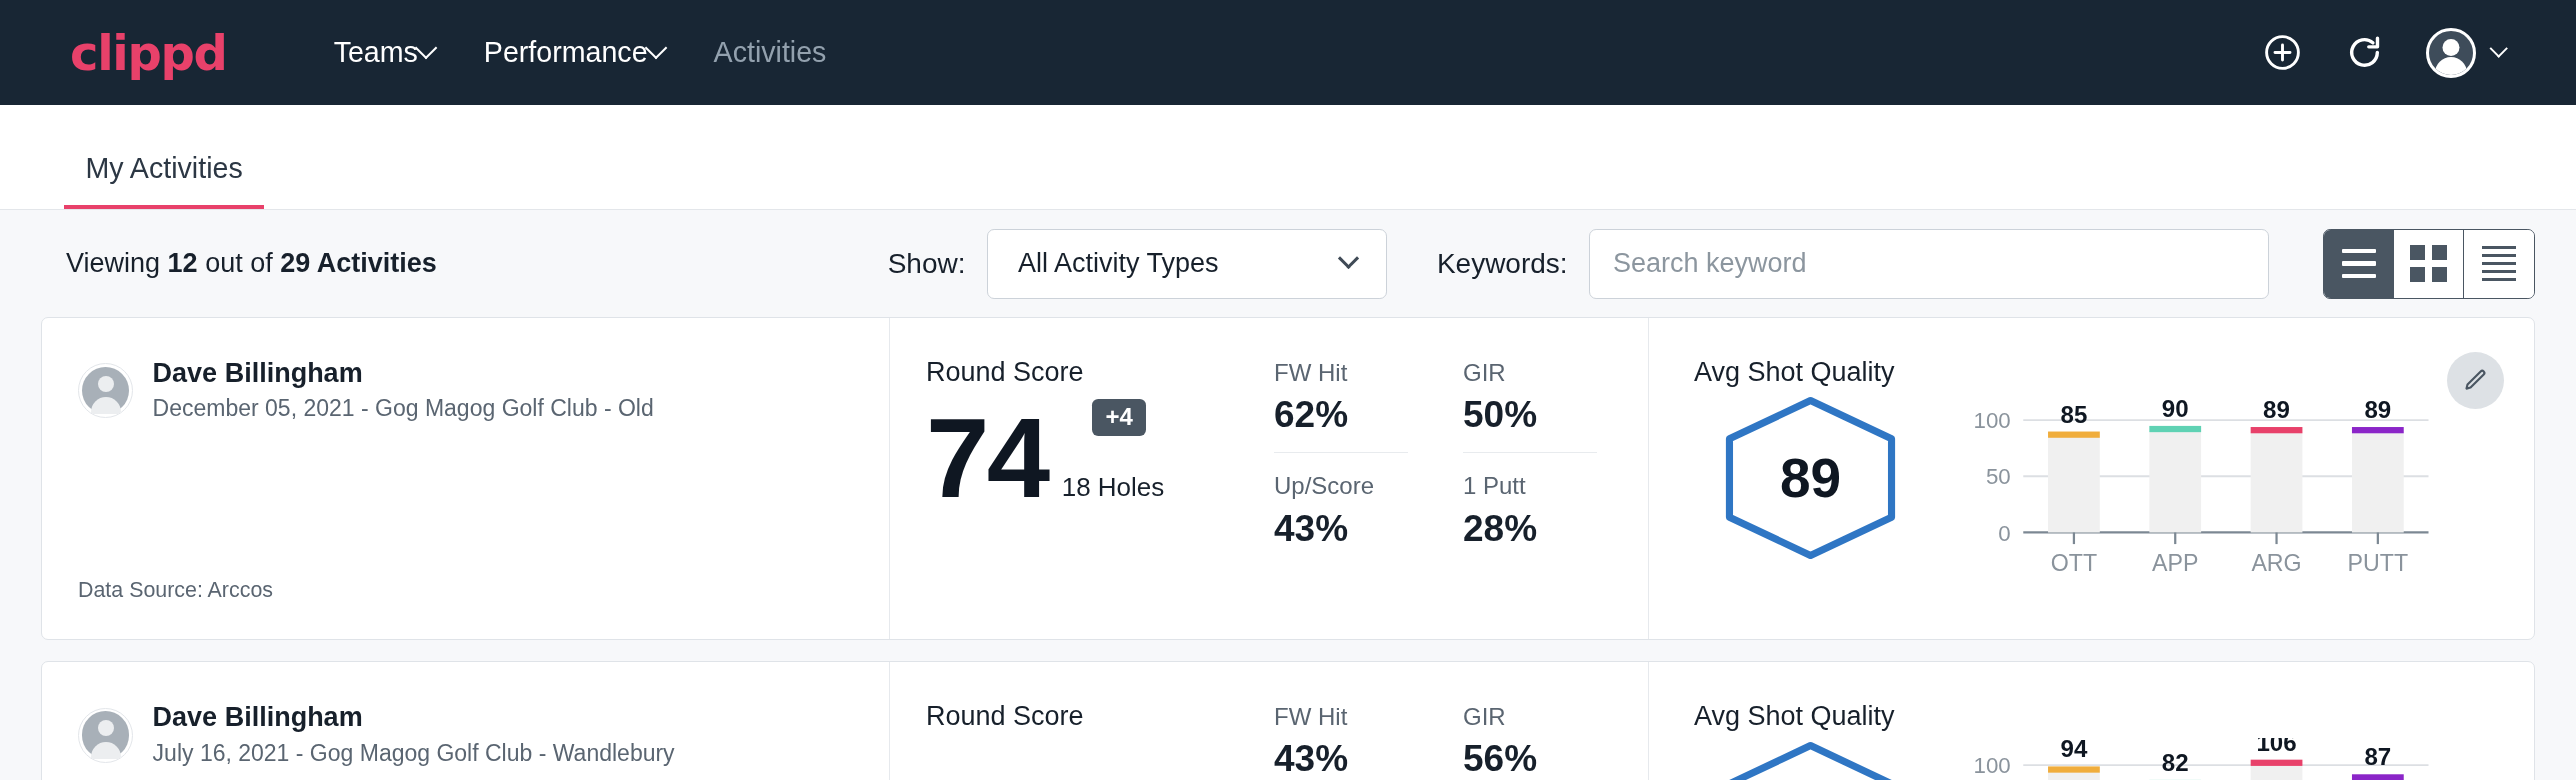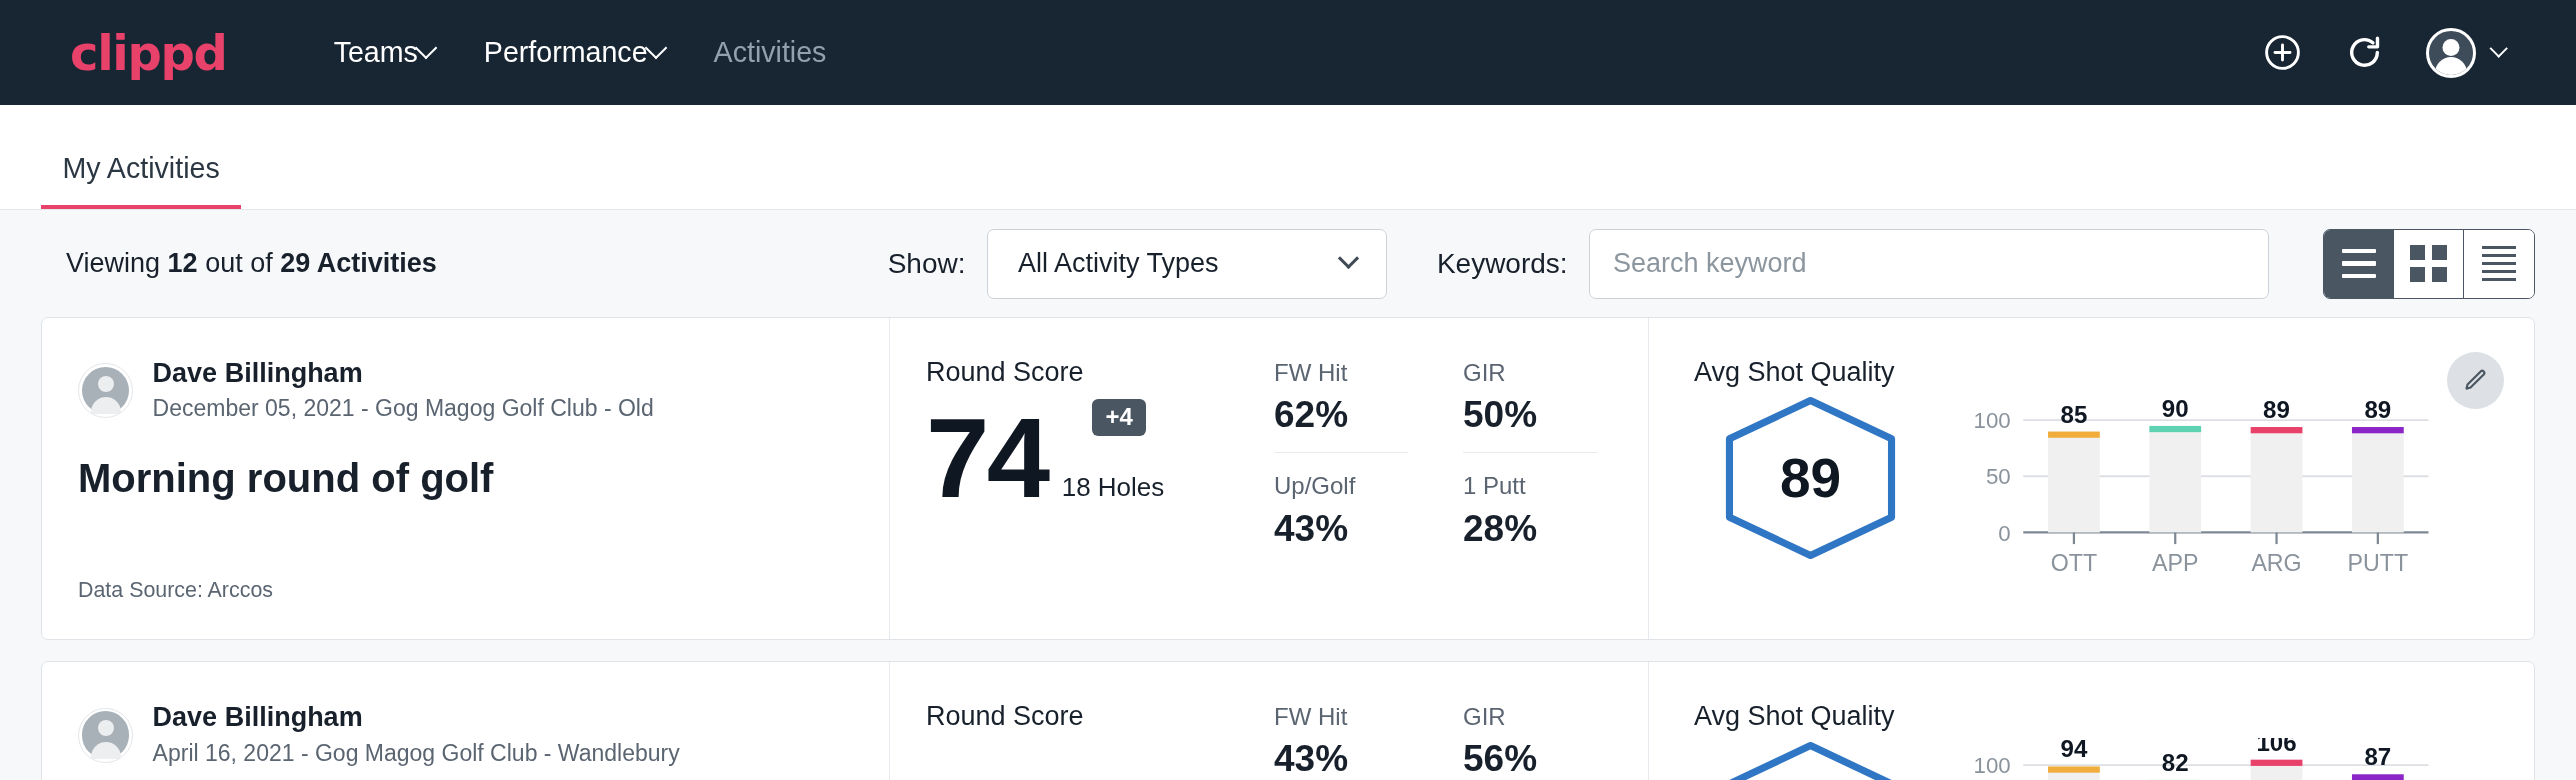--- a/index.html
+++ b/index.html
@@ -74,21 +74,21 @@
     border-right: 2.7px solid #fff;
     border-bottom: 2.7px solid #fff;
     transform: rotate(45deg) translate(-2.7px,-2.7px);
   }
 
   
   .tabbar {
     height: 105px;
     background: #ffffff;
     display: flex; align-items: flex-end;
-    padding-left: 41px;
+    padding-left: 64px;
     border-bottom: 0.9px solid #e3e6ea;
   }
   .tab {
     padding: 0 21.4px 19.6px 21.4px;
     font-size: 28.6px;
     color: #3f4a56;
     border-bottom: 4.5px solid transparent;
     cursor: pointer;
   }
   .tab.active { color: #2c3744; border-bottom-color: #e8416a; }
@@ -379,21 +379,20 @@
         <div class="user-avatar">
           <span class="ua-bg"></span>
             <span class="head"></span>
             <span class="body"></span>
         </div>
         <div>
           <div class="uname">Dave Billingham</div>
           <div class="umeta">December 05, 2021 - Gog Magog Golf Club - Old</div>
         </div>
       </div>
-      <div class="card-title">Morning round of golf</div>
       <div class="data-source">Data Source: Arccos</div>
     </div>
 
     <div class="col-score">
       <div class="score-main">
         <div class="sec-label">Round Score</div>
         <div class="big-score-row">
           <span class="big-score">74</span>
           <span class="badge">+4</span>
           <span class="holes">18 Holes</span>
@@ -402,21 +401,21 @@
       <div class="stats-grid">
         <div class="stat-cell top">
           <div class="stat-k">FW Hit</div>
           <div class="stat-v">62%</div>
         </div>
         <div class="stat-cell top">
           <div class="stat-k">GIR</div>
           <div class="stat-v">50%</div>
         </div>
         <div class="stat-cell">
-          <div class="stat-k">Up/Golf</div>
+          <div class="stat-k">Up/Score</div>
           <div class="stat-v">43%</div>
         </div>
         <div class="stat-cell">
           <div class="stat-k">1 Putt</div>
           <div class="stat-v">28%</div>
         </div>
       </div>
     </div>
 
     <div class="col-quality">
@@ -465,21 +464,21 @@
   <div class="card">
     <div class="col-left">
       <div class="user-row">
         <div class="user-avatar">
           <span class="ua-bg"></span>
             <span class="head"></span>
             <span class="body"></span>
         </div>
         <div>
           <div class="uname">Dave Billingham</div>
-          <div class="umeta">April 16, 2021 - Gog Magog Golf Club - Wandlebury</div>
+          <div class="umeta">July 16, 2021 - Gog Magog Golf Club - Wandlebury</div>
         </div>
       </div>
     </div>
 
     <div class="col-score">
       <div class="score-main">
         <div class="sec-label">Round Score</div>
       </div>
       <div class="stats-grid">
         <div class="stat-cell top">

